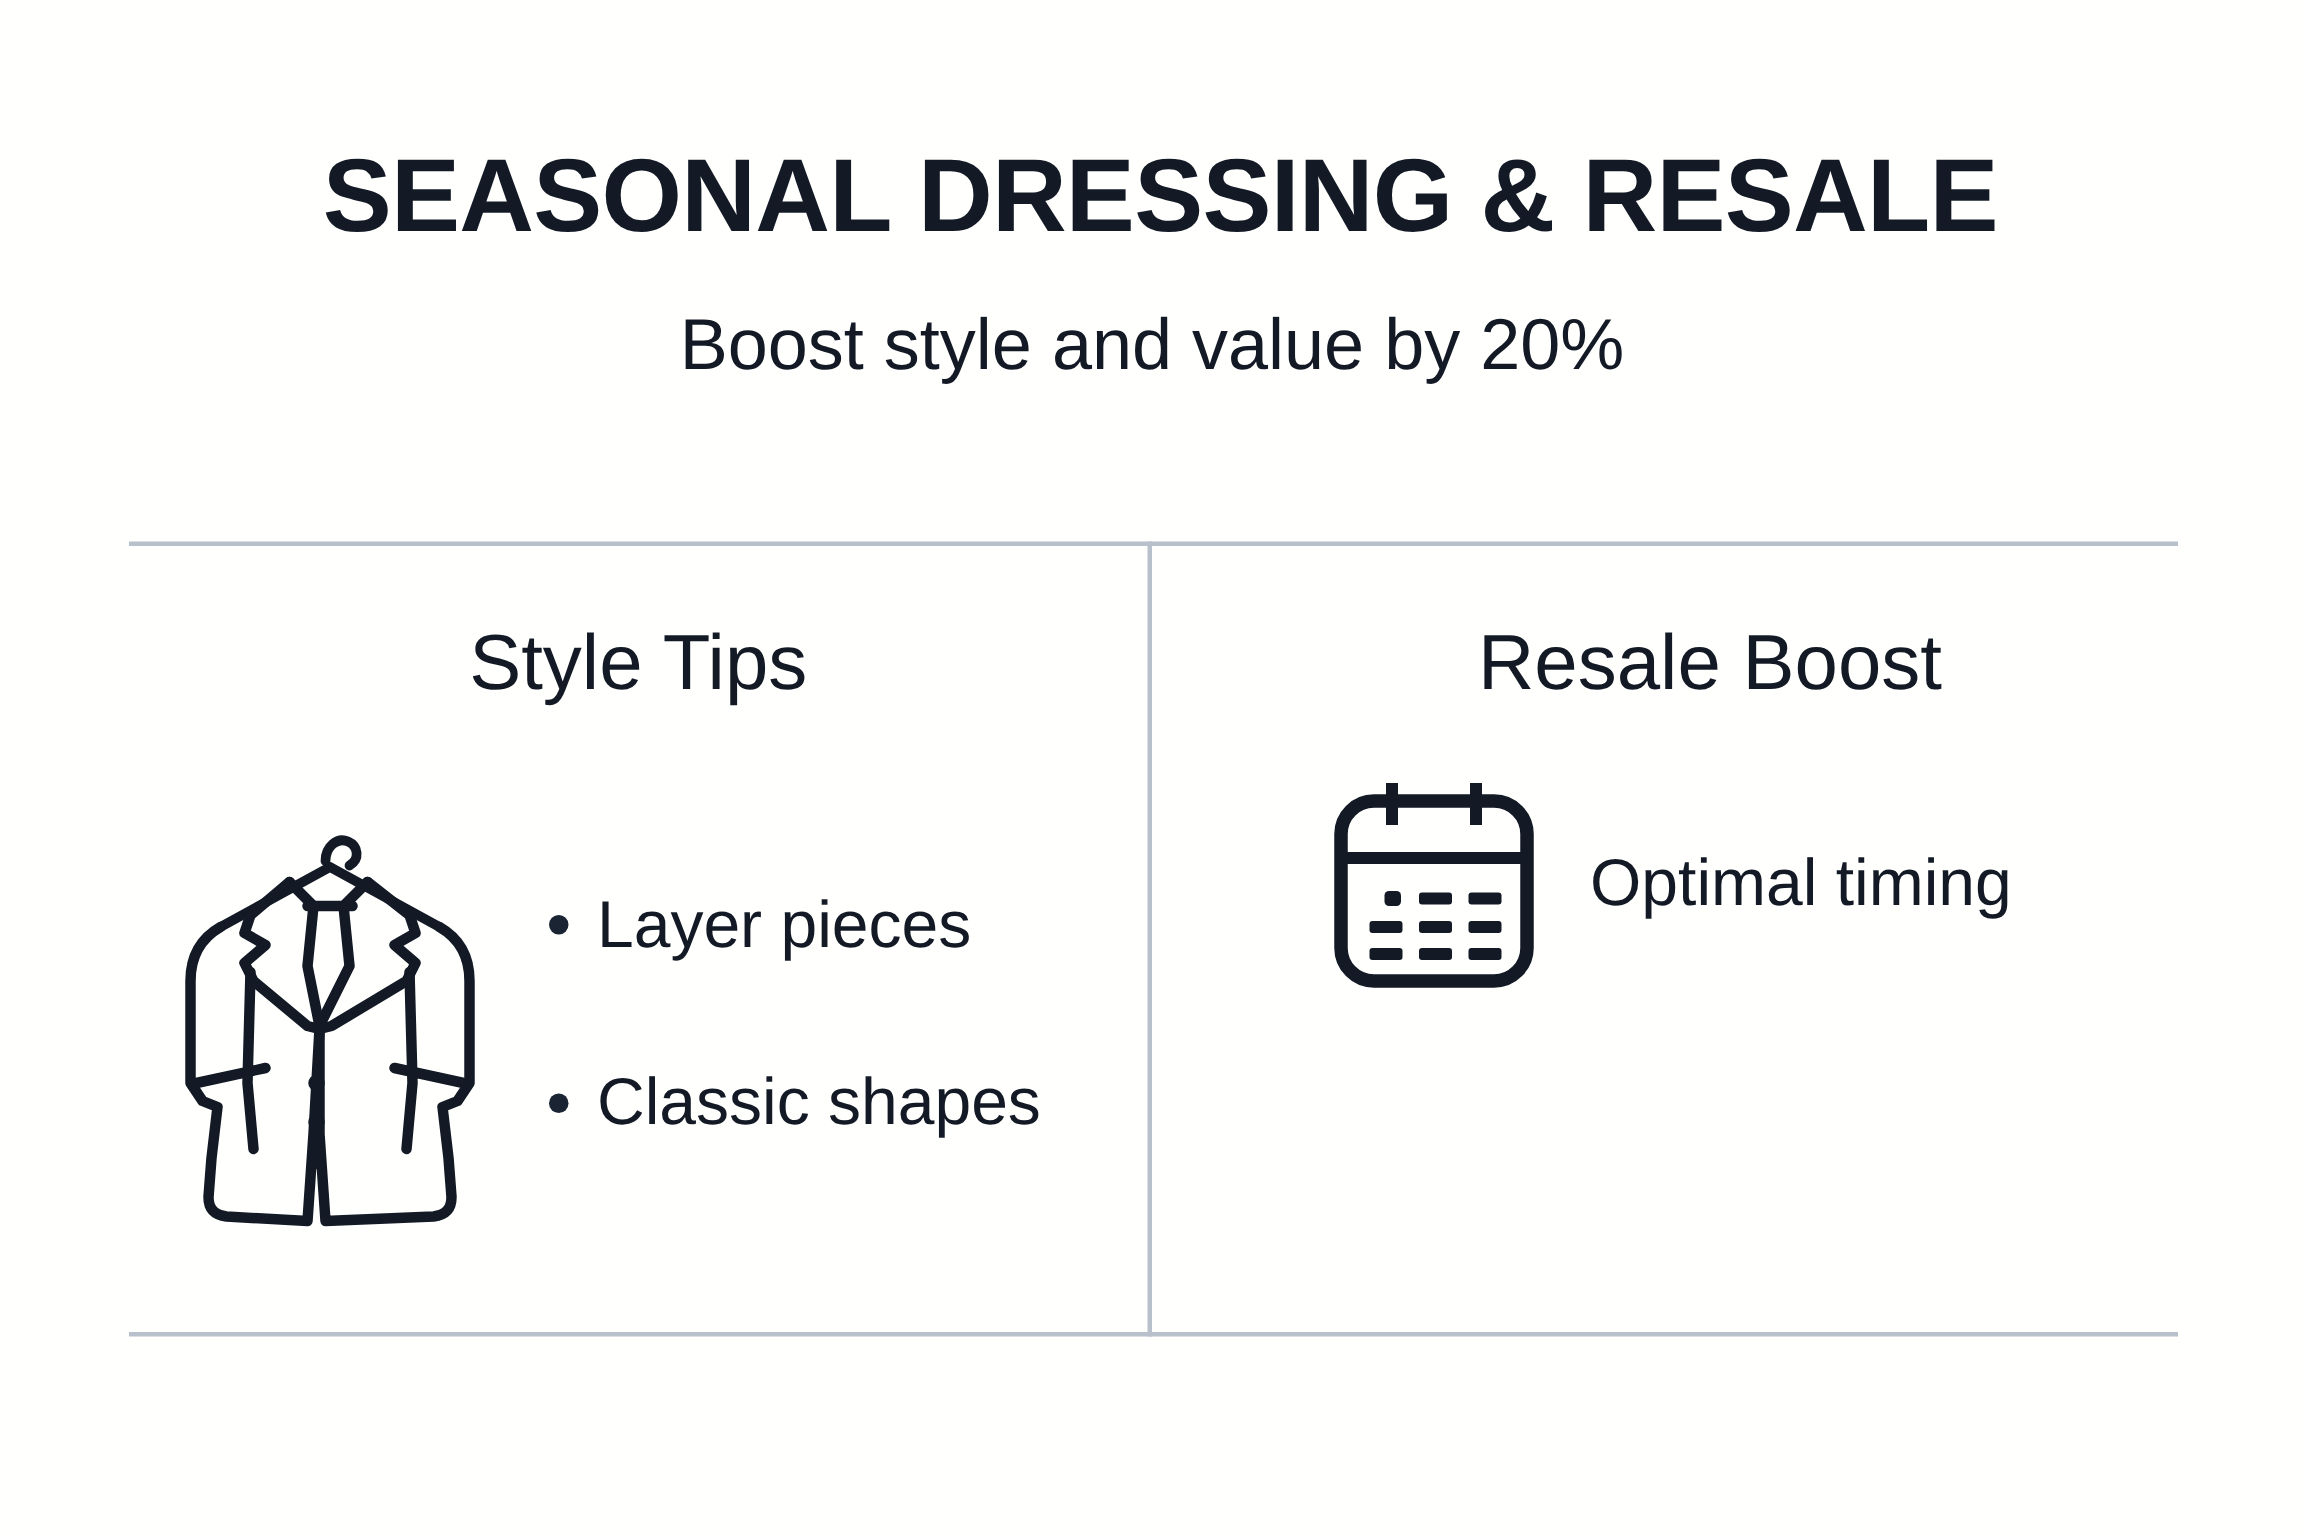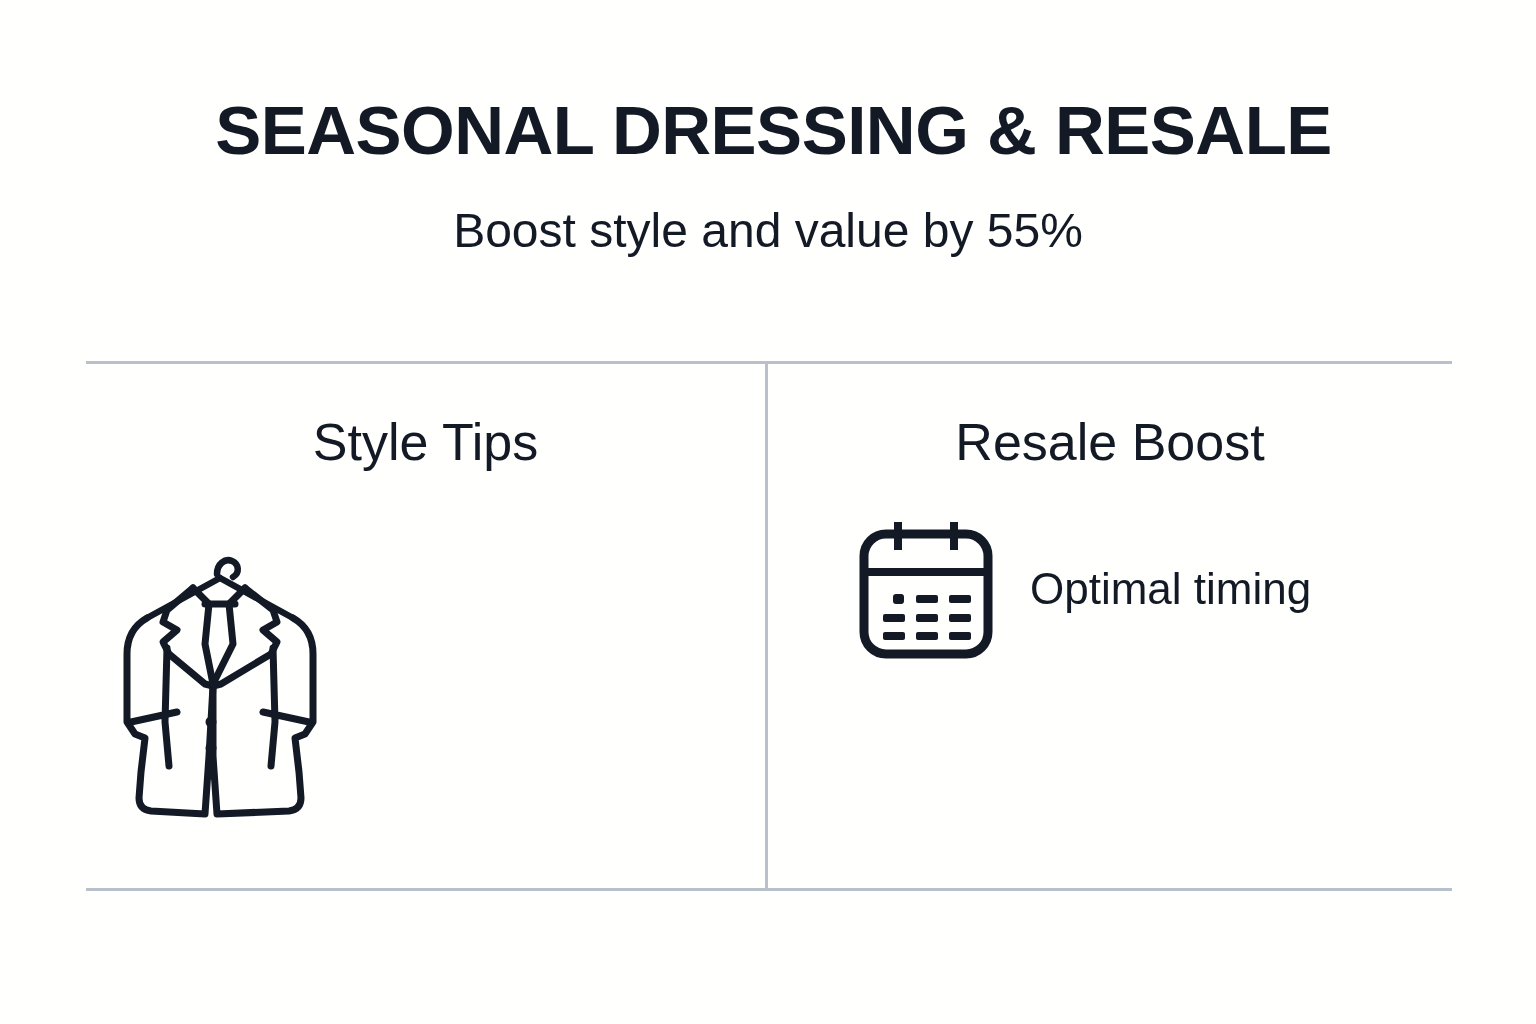--- a/index.html
+++ b/index.html
@@ -75,21 +75,21 @@
   }
 
   
   .panel {
     position: absolute;
     top: 361px;
     height: 518px;
     box-sizing: border-box;
   }
   .panel-left  { left: 86px;  width: 679px; }
-  .panel-right { left: 768px; width: 684px; }
+  .panel-right { left: 798px; width: 684px; }
 
   .panel-heading {
     position: absolute;
     top: 55px;
     width: 100%;
     text-align: center;
     font-size: 52px;
     font-weight: 400;
     line-height: 1.0;
     color: #131a26;
@@ -176,21 +176,21 @@
   }
   svg { display: block; }
 </style>
 </head>
 <body>
 
 <div id="infographic">
 
   <div class="header">
     <h1 class="main-title">SEASONAL DRESSING &amp; RESALE</h1>
-    <p class="subtitle">Boost style and value by 55%</p>
+    <p class="subtitle">Boost style and value by 20%</p>
   </div>
 
   <div class="rule rule-top"></div>
   <div class="rule rule-bottom"></div>
   <div class="rule rule-vertical"></div>
 
   <div class="panel panel-left">
     <div class="panel-heading">Style Tips</div>
 
     <div class="left-body">
@@ -220,20 +220,33 @@
 
           <path d="M26 196 L72 186 M62 122 L60 196 L64 240"></path>
           <path d="M204 196 L158 186 M168 122 L170 196 L166 240"></path>
 
           <circle cx="106" cy="196" r="5.5" fill="#131a26" stroke="none"></circle>
           <circle cx="106" cy="222" r="5.5" fill="#131a26" stroke="none"></circle>
           <circle cx="106" cy="248" r="5.5" fill="#131a26" stroke="none"></circle>
         </svg>
       </div>
 
+      <div class="bullet-list">
+
+        <div class="bullet-row">
+          <span class="bullet-dot"></span>
+          <span class="bullet-text">Layer pieces</span>
+        </div>
+
+        <div class="bullet-row">
+          <span class="bullet-dot"></span>
+          <span class="bullet-text">Classic shapes</span>
+        </div>
+
+      </div>
     </div>
   </div>
 
   <div class="panel panel-right">
     <div class="panel-heading">Resale Boost</div>
 
     <div class="right-body">
 
       <div class="feature-row">
         <span class="feature-icon">

